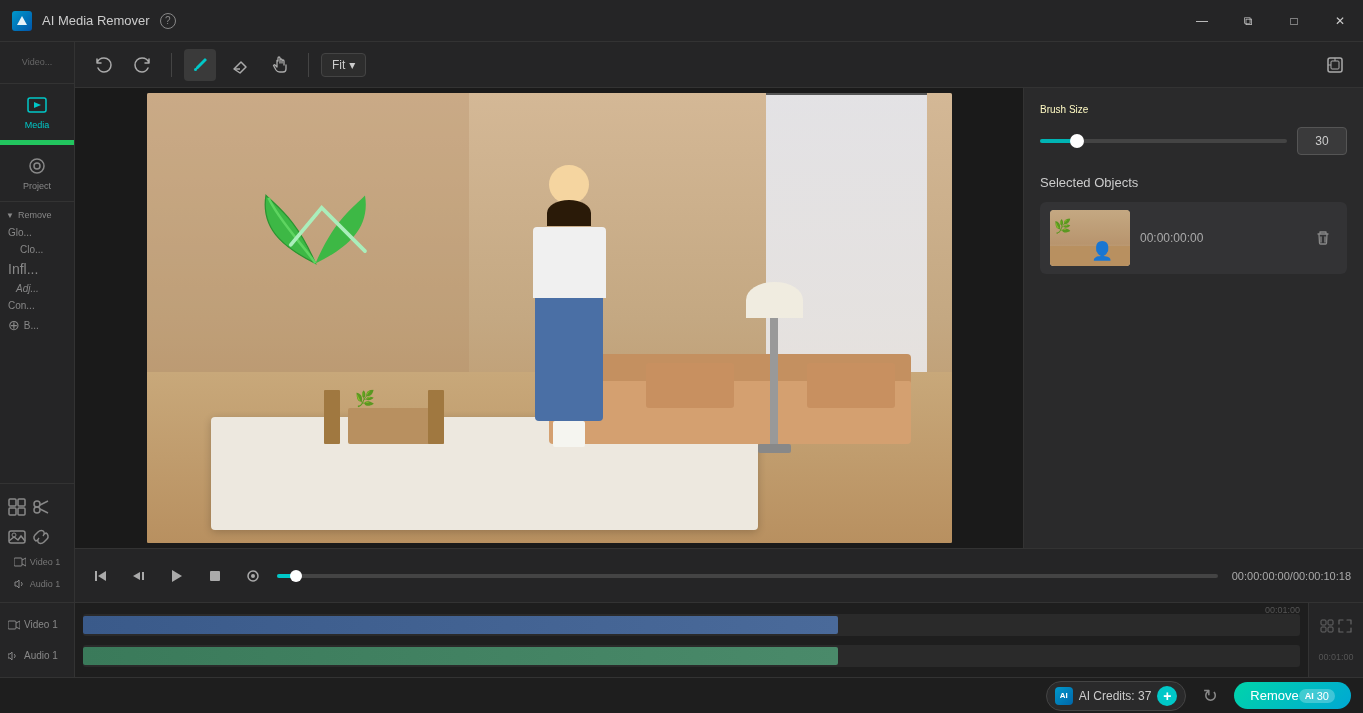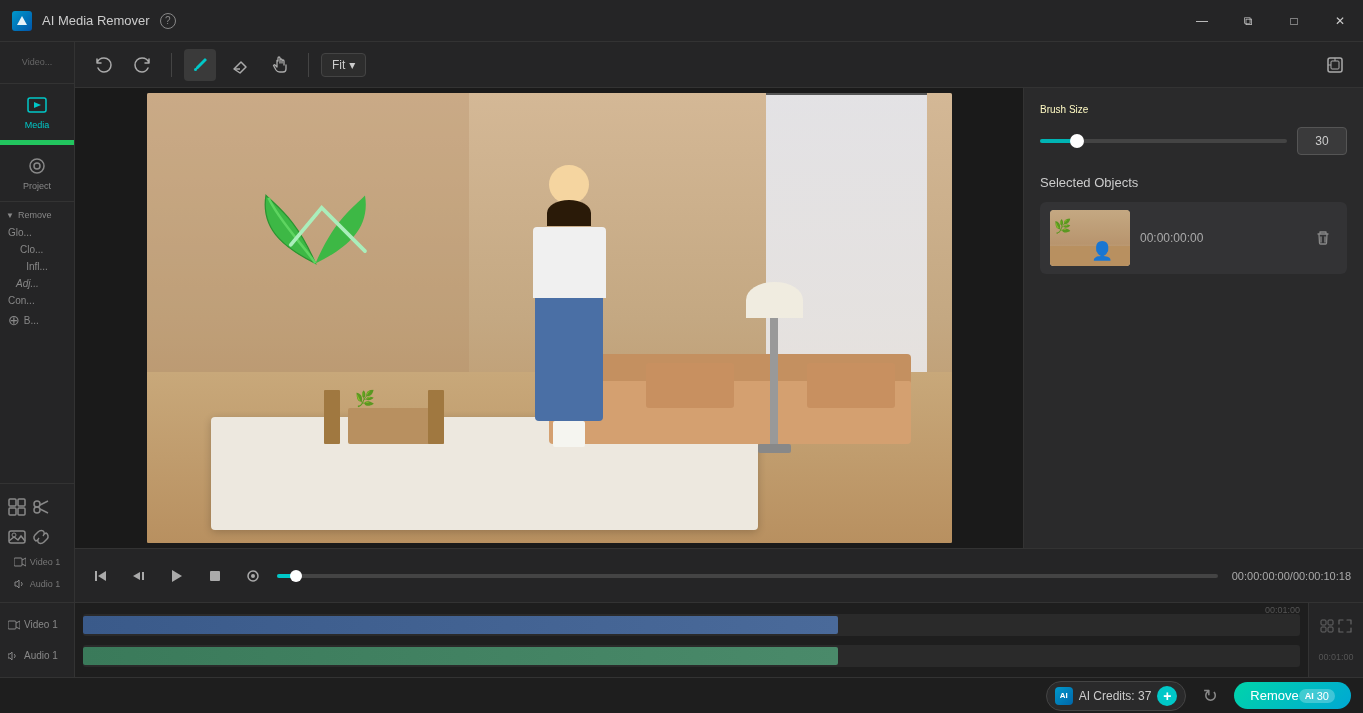--- a/index.html
+++ b/index.html
@@ -415,21 +415,21 @@
         <span style="font-size:9px;">Project</span>
       </div>
 
       <div style="border-top:1px solid #333; padding-top:4px;">
         <div style="padding:4px 6px; font-size:9px; color:#888; display:flex; align-items:center; gap:4px;">
           <span style="font-size:8px;">▼</span>
           <span>Remove</span>
         </div>
         <div style="padding:3px 8px; font-size:10px; color:#888; cursor:pointer;">Glo...</div>
         <div style="padding:3px 8px; font-size:10px; color:#888; cursor:pointer;margin-left:12px;">Clo...</div>
-        <div style="padding:3px 8px; font-size:10px; color:#888; cursor:pointer;text-align:center;">Infl...</div>
+        <div style="padding:3px 8px; font-size:14px; color:#888; cursor:pointer;">Infl...</div>
         <div style="padding:3px 16px; font-size:10px; color:#888; cursor:pointer;font-style:italic;">Adj...</div>
         <div style="padding:3px 8px; font-size:10px; color:#888; cursor:pointer;">Con...</div>
         <div style="padding:3px 8px; font-size:10px; color:#888; cursor:pointer; display:flex; align-items:center; gap:4px;">
           <span style="font-size:14px;">⊕</span>
             <span>B...</span>
         </div>
       </div>
 
       <div style="margin-top:auto; border-top:1px solid #333; padding:8px 0;">
         <div style="display:flex; flex-direction:column; gap:2px; align-items:center;">

